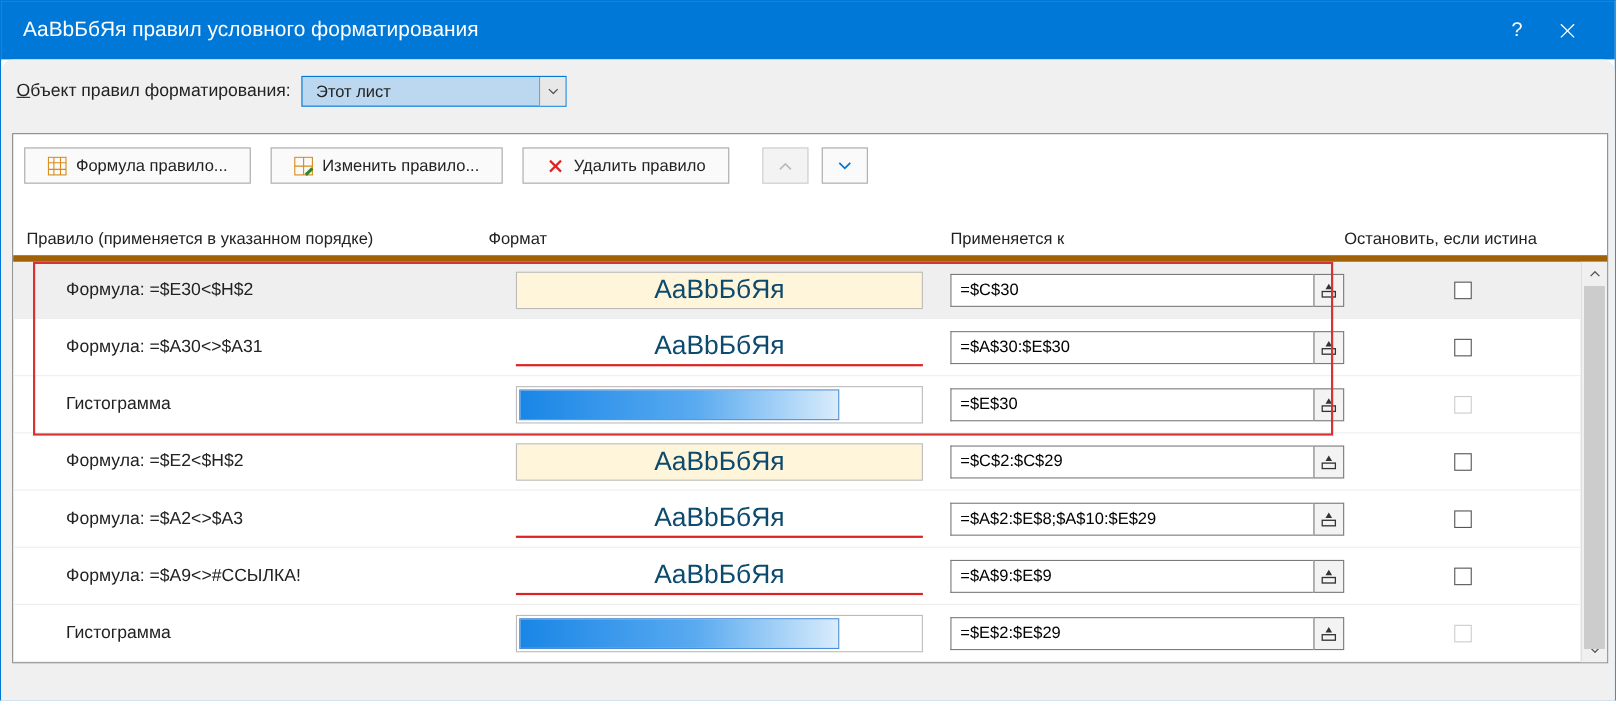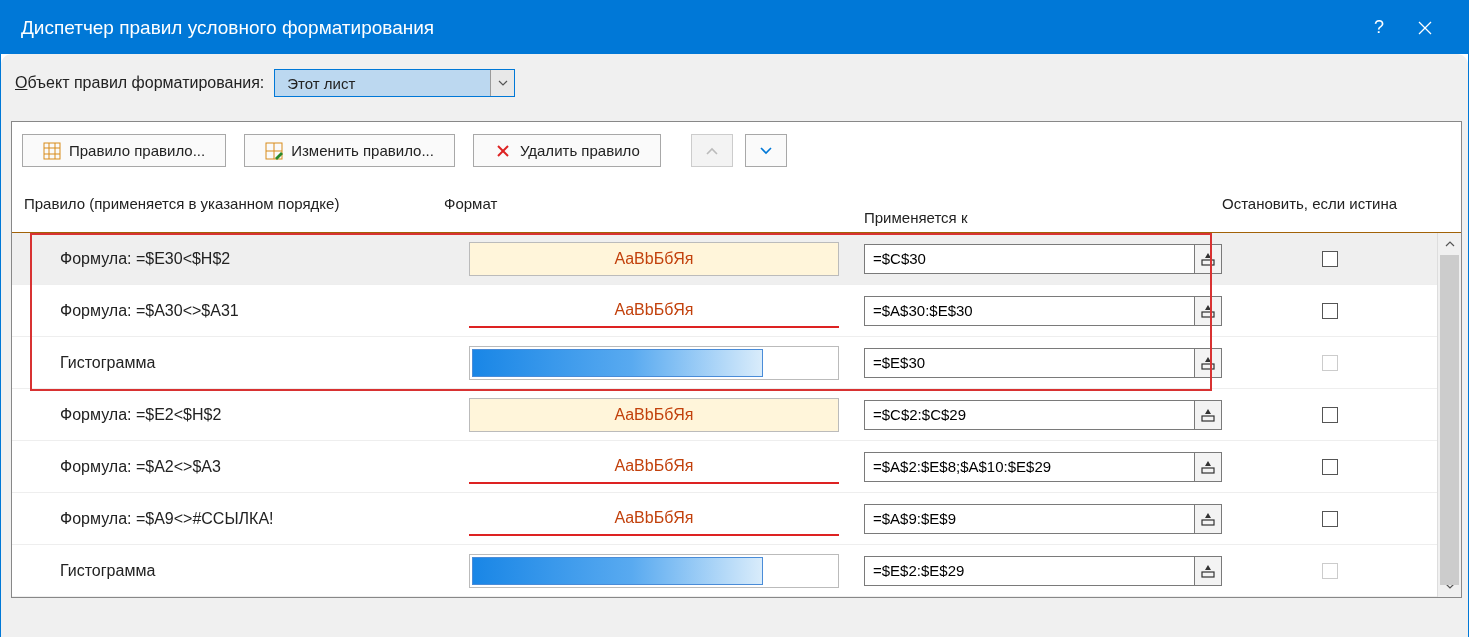--- a/index.html
+++ b/index.html
@@ -16,34 +16,34 @@
   .dropdown { display: flex; align-items: center; background: #bcd8f0; border: 1px solid #0078d7; height: 28px; }
   .dropdown .dd-value { padding: 0 12px; width: 215px; font-size: 15px; }
   .dropdown .dd-btn { width: 24px; height: 26px; background: #e8e8e8; border-left: 1px solid #9a9a9a; display: flex; align-items: center; justify-content: center; font-size: 10px; color: #555; cursor: pointer; }
   .panel { background: #fff; border: 1px solid #888; display: flex; flex-direction: column; flex: 1; min-height: 0; }
   .toolbar { display: flex; align-items: center; gap: 18px; padding: 12px 10px; }
   .tb-btn { background: #fafafa; border: 1px solid #a8a8a8; height: 33px; padding: 0 20px; display: flex; align-items: center; gap: 8px; font-size: 15px; cursor: pointer; }
   .tb-btn .ico { display: inline-flex; width: 18px; height: 18px; align-items: center; justify-content: center; }
   .arrow-btn { width: 42px; height: 33px; border: 1px solid #a8a8a8; background: #fafafa; display: flex; align-items: center; justify-content: center; font-size: 13px; cursor: pointer; }
   .arrow-btn.disabled { color: #bbb; background: #f3f3f3; border-color: #ccc; cursor: default; }
   .arrow-btn.down { color: #0078d7; }
-  .headers { display: flex; align-items: center; border-bottom: 1px solid #a16207; padding: 2px 0 6px 12px; font-size: 15px; }
+  .headers { display: flex; align-items: flex-end; border-bottom: 6px solid #a16207; padding: 2px 0 6px 12px; font-size: 15px; }
   .col-rule { width: 420px; }
   .col-format { width: 420px; }
   .col-applies { width: 358px; margin-top: 28px; }
   .col-stop { flex: 1; }
   .col-scroll { width: 24px; }
   .list-area { flex: 1; display: flex; min-height: 0; position: relative; }
   .rows { flex: 1; display: flex; flex-direction: column; overflow: hidden; }
   .redbox { position: absolute; left: 18px; top: 0; width: 1182px; height: 158px; border: 2px solid #d83232; pointer-events: none; z-index: 10; }
   .row { display: flex; align-items: center; height: 52px; padding-left: 12px; border-bottom: 1px solid #eee; }
   .row.sel { background: #efefef; }
   .row .rule-text { width: 420px; padding-left: 36px; font-size: 16px; }
   .row .fmt-cell { width: 420px; display: flex; align-items: center; justify-content: center; padding: 0 20px; }
-  .preview { width: 370px; height: 34px; border: 1px solid #bbb; display: flex; align-items: center; justify-content: center; font-size: 16px; color: #c2410c; background: #fff; }
+  .preview { width: 370px; height: 34px; border: 1px solid #bbb; display: flex; align-items: center; justify-content: center; font-size: 24px; color: #0c4a6e; background: #fff; }
   .preview.yellow { background: #fff5da; }
   .preview.redline { border: none; border-bottom: 2px solid #d22; background: transparent; }
   .preview.bar { padding: 2px; justify-content: flex-start; }
   .bar-fill { height: 100%; width: 80%; background: linear-gradient(to right, #1986e6 0%, #59aaf0 55%, #d9ecfb 100%); border: 1px solid #4a8cd8; }
   .row .applies-cell { width: 358px; display: flex; align-items: center; gap: 0; }
   .applies-input { flex: 1; height: 30px; border: 1px solid #7a7a7a; border-right: none; padding: 0 8px; font-size: 15px; background: #fff; }
   .range-btn { width: 28px; height: 30px; border: 1px solid #7a7a7a; background: #f3f3f3; display: flex; align-items: center; justify-content: center; cursor: pointer; }
   .row .stop-cell { flex: 1; display: flex; align-items: center; justify-content: center; }
   .chk { width: 16px; height: 16px; border: 1px solid #555; background: #fff; display: inline-block; }
   .chk.disabled { border-color: #ccc; }
@@ -55,21 +55,21 @@
   .dlg-btn { width: 120px; height: 34px; border: 1px solid #a8a8a8; background: #fafafa; font-size: 15px; cursor: pointer; display: flex; align-items: center; justify-content: center; }
   .dlg-btn.primary { border: 1px solid #3b82f6; outline: 1px solid #0078d7; }
   .dlg-btn.disabled { color: #aaa; cursor: default; margin-top: 20px; }
 </style>
 </head>
 <body>
 
 <div class="window">
 
   <div class="titlebar">
-    <div class="title">Диспетчер правил условного форматирования</div>
+    <div class="title">AaBbБбЯя правил условного форматирования</div>
     <div class="title-btn">?</div>
     <div class="title-btn close">
       <svg width="14" height="14" viewBox="0 0 14 14">
           <line x1="1" y1="1" x2="13" y2="13" stroke="#fff" stroke-width="1.2"></line>
           <line x1="13" y1="1" x2="1" y2="13" stroke="#fff" stroke-width="1.2"></line>
         </svg>
     </div>
   </div>
 
   <div class="mainbody">
@@ -92,21 +92,21 @@
         <div class="tb-btn">
           <span class="ico">
             <svg width="18" height="18" viewBox="0 0 18 18">
                 <rect x="1" y="1" width="16" height="16" fill="none" stroke="#d88b1a" stroke-width="1"></rect>
                 <line x1="1" y1="6" x2="17" y2="6" stroke="#d88b1a"></line>
                 <line x1="1" y1="12" x2="17" y2="12" stroke="#d88b1a"></line>
                 <line x1="6" y1="1" x2="6" y2="17" stroke="#d88b1a"></line>
                 <line x1="12" y1="1" x2="12" y2="17" stroke="#d88b1a"></line>
               </svg>
           </span>
-          <span>Правило правило...</span>
+          <span>Формула правило...</span>
         </div>
         <div class="tb-btn">
           <span class="ico">
             <svg width="18" height="18" viewBox="0 0 18 18">
                 <rect x="1" y="1" width="16" height="16" fill="none" stroke="#d88b1a" stroke-width="1"></rect>
                 <line x1="1" y1="9" x2="17" y2="9" stroke="#d88b1a"></line>
                 <line x1="9" y1="1" x2="9" y2="17" stroke="#d88b1a"></line>
                 <polygon points="10,16 16,10 18,12 12,18" fill="#2a8a2a"></polygon>
               </svg>
           </span>

